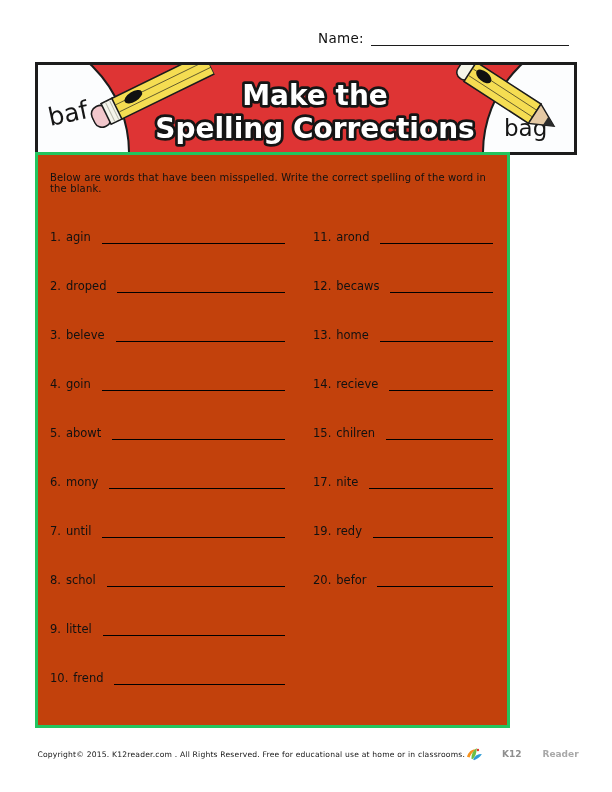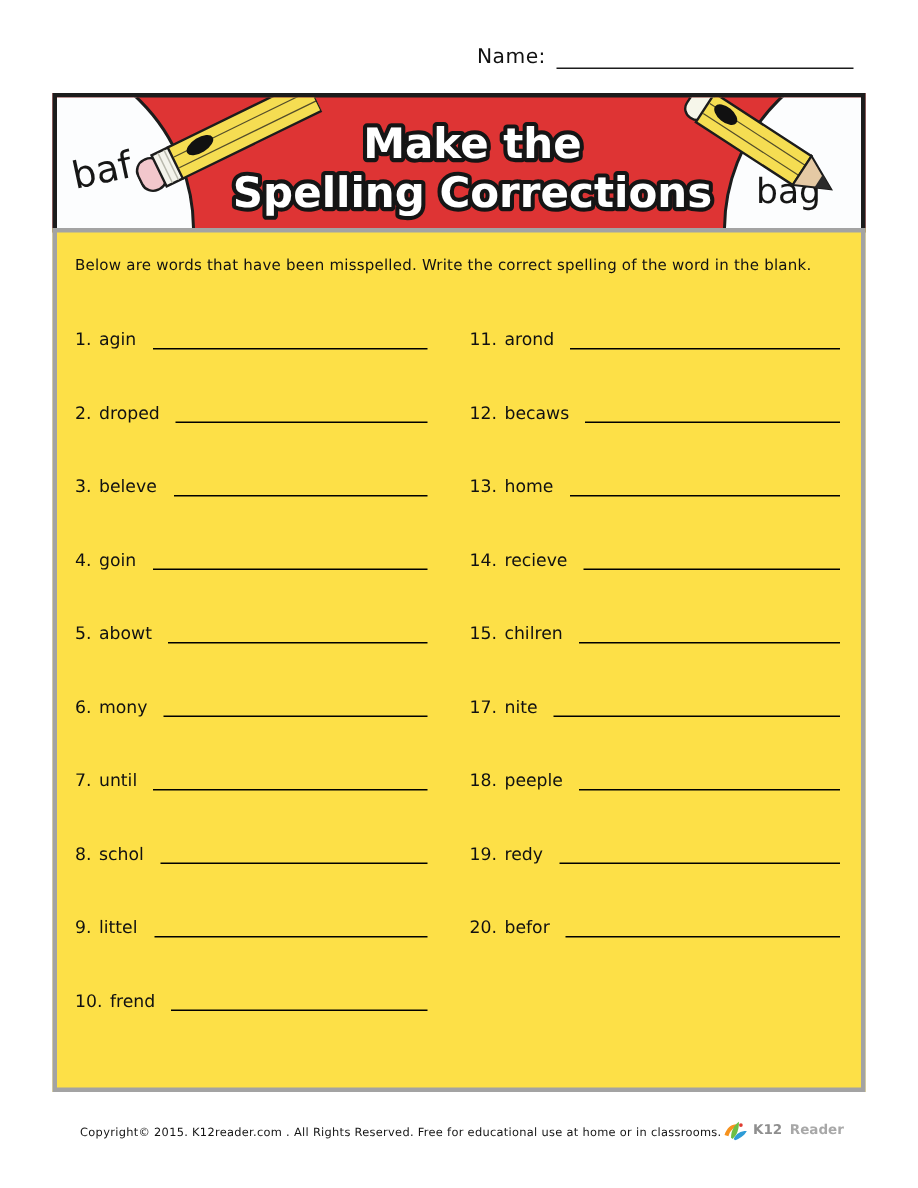--- a/index.html
+++ b/index.html
@@ -22,36 +22,36 @@
   .circle-right{left:444px;top:-34px;}
   .decor-word{position:absolute;color:#161616;line-height:1;}
   .decor-left{left:10px;top:36px;font-size:25px;transform:rotate(-12deg);}
   .decor-right{left:466px;top:52px;font-size:23px;}
   .title-svg{position:absolute;left:0;top:0;width:536px;height:87px;}
   .pencil{position:absolute;}
   .pencil-left{left:48px;top:14px;width:130px;height:26px;transform:rotate(-26deg);}
   .pencil-right{left:412px;top:18px;width:115px;height:26px;transform:rotate(33deg);}
   
   .content-box{
-    position:absolute;left:35px;top:152px;width:542px;height:576px;
-    border:3px solid #a3a3a3;box-sizing:border-box;background:#fde047;
+    position:absolute;left:35px;top:152px;width:475px;height:576px;
+    border:3px solid #22c55e;box-sizing:border-box;background:#c2410c;
   }
   .instruction{margin:17px 14px 0 12px;font-size:10px;letter-spacing:.15px;}
   .columns{display:flex;margin:36px 14px 0 12px;gap:28px;}
   .col{display:flex;flex-direction:column;row-gap:35px;}
   .col-left{width:235px;}
   .col-right{flex:1;}
   .item{display:flex;align-items:flex-end;height:14px;font-size:11.5px;white-space:nowrap;}
   .item .num{margin-right:5px;}
   .item .blank{flex:1;margin-left:11px;height:13px;border-bottom:1.3px solid #000;}
   
   .footer{position:absolute;left:37px;right:33px;top:747px;display:flex;
     justify-content:center;align-items:center;}
   .copyright{font-size:7.6px;letter-spacing:.2px;color:#141414;}
-  .logo{display:flex;align-items:center;gap:3px;}
+  .logo{display:flex;align-items:center;gap:19px;}
   .logo-text{font-size:9px;font-weight:bold;}
   .logo-k12{color:#8f8f8f;}
   .logo-reader{color:#a8a8a8;margin-left:2px;}
 </style>
 </head>
 <body>
 
 <div class="page">
 
   <div class="name-row">
@@ -171,25 +171,20 @@
             <span class="blank"></span>
           </div>
         <div class="item">
             <span class="num">15.</span>
             <span class="word">chilren</span>
             <span class="blank"></span>
           </div>
         <div class="item">
             <span class="num">17.</span>
             <span class="word">nite</span>
-            <span class="blank"></span>
-          </div>
-        <div class="item">
-            <span class="num">18.</span>
-            <span class="word">peeple</span>
             <span class="blank"></span>
           </div>
         <div class="item">
             <span class="num">19.</span>
             <span class="word">redy</span>
             <span class="blank"></span>
           </div>
         <div class="item">
             <span class="num">20.</span>
             <span class="word">befor</span>

